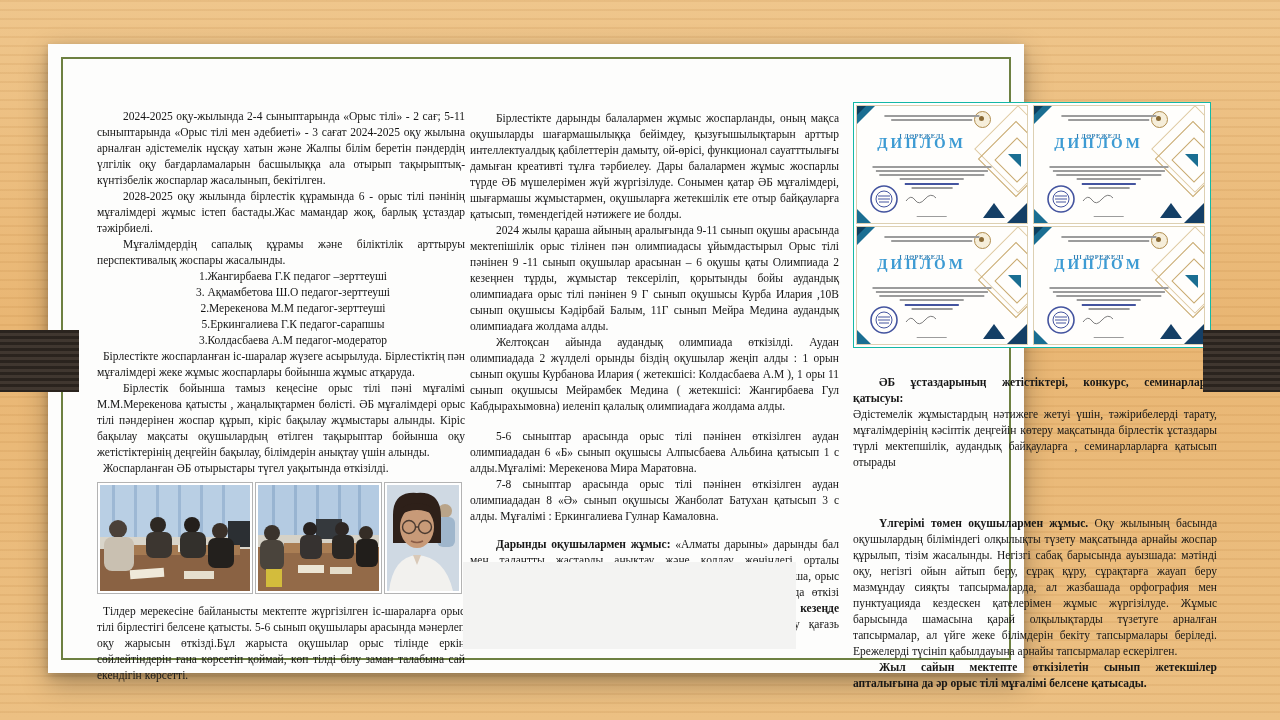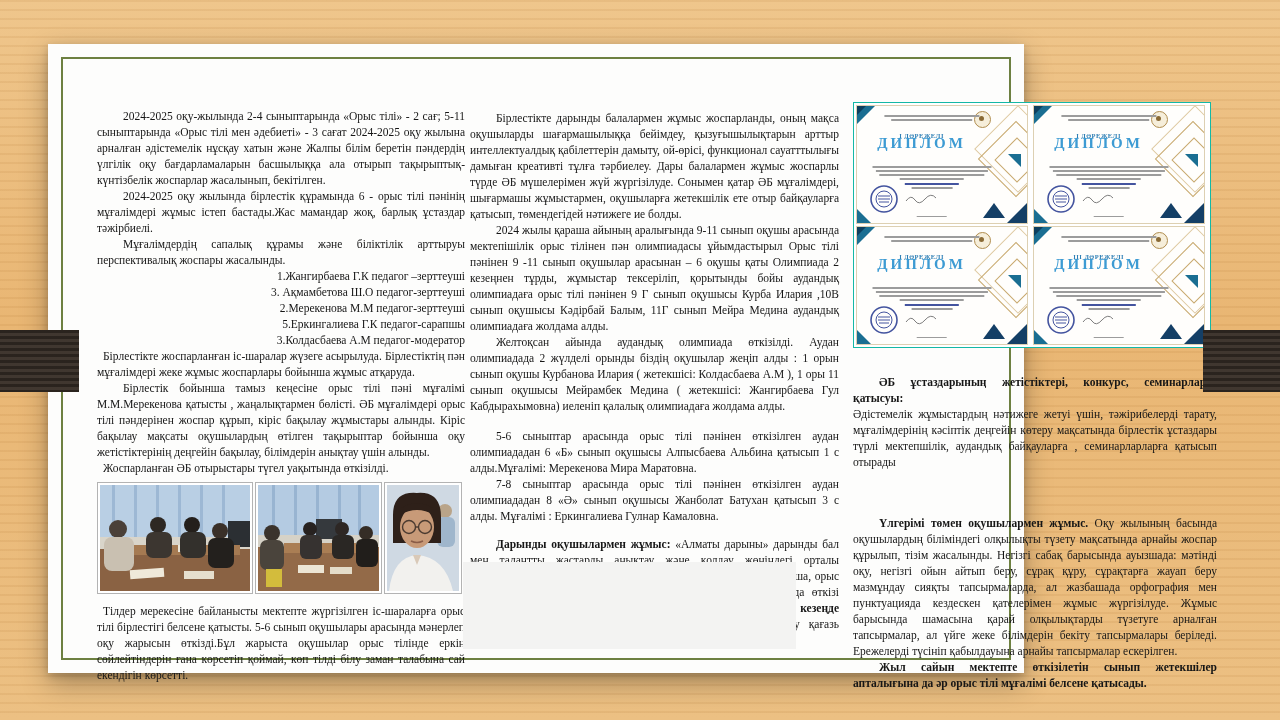--- a/index.html
+++ b/index.html
@@ -19,21 +19,21 @@
   .inner-border{position:absolute;left:13px;top:13px;right:13px;bottom:13px;
     border:2px solid #6d8041;pointer-events:none;}
   .col{position:absolute;font-size:11.5px;line-height:16px;color:#161616;text-align:justify;}
   .col1{left:49px;top:64px;width:368px;}
   .col2{left:422px;top:66px;width:369px;}
   .col3{left:805px;top:58px;width:364px;}
   p{margin:0;}
   .para{text-indent:26px;}
   .para-sm{text-indent:6px;}
   .bold{font-weight:bold;}
-  .list{margin:0 0 0 24px;text-align:right;}
+  .list{margin:0 0 0 24px;text-align:center;}
   .gap12{margin-top:12px;}
   .gap14{margin-top:14px;}
   .gap36{margin-top:45px;}
   
   .photo-strip{margin-top:6px;display:flex;gap:2px;}
   .photo{background:#fff;border:1px solid #b3b3b3;padding:2px;}
   .photo svg{display:block;}
   .caption{margin-top:9px;}
   
   .placeholder{position:absolute;left:415px;top:518px;width:333px;height:87px;background:#f3f3f2;}
@@ -79,21 +79,21 @@
 
 <div class="stage">
   <div class="band left"></div>
   <div class="band right"></div>
 
   <div class="card">
     <div class="inner-border"></div>
 
     <div class="col col1">
       <p class="para">2024-2025 оқу-жылында 2-4 сыныптарында «Орыс тілі» - 2 сағ; 5-11 сыныптарында «Орыс тілі мен әдебиеті» - 3 сағат 2024-2025 оқу жылына арналған әдістемелік нұсқау хатын және Жалпы білім беретін пәндердің үлгілік оқу бағдарламаларын басшылыққа ала отырып тақырыптық-күнтізбелік жоспарлар жасалынып, бекітілген.</p>
-      <p class="para">2024-2025 оқу жылында бірлестік құрамында 6 - орыс тілі пәнінің мұғалімдері жұмыс істеп бастады.Жас мамандар жоқ, барлық ұстаздар тәжірбиелі.</p>
+      <p class="para">2028-2025 оқу жылында бірлестік құрамында 6 - орыс тілі пәнінің мұғалімдері жұмыс істеп бастады.Жас мамандар жоқ, барлық ұстаздар тәжірбиелі.</p>
       <p class="para">Мұғалімдердің сапалық құрамы және біліктілік арттыруы перспективалық жоспары жасалынды.</p>
       <div class="list">
         <p>1.Жангирбаева Г.К  педагог –зерттеуші</p>
         <p>3. Ақмамбетова Ш.О  педагог-зерттеуші</p>
         <p>2.Мерекенова М.М  педагог-зерттеуші</p>
         <p>5.Еркингалиева Г.К  педагог-сарапшы</p>
         <p>3.Колдасбаева А.М  педагог-модератор</p>
       </div>
       <p class="para-sm">Бірлестікте жоспарланған іс-шаралар жүзеге асырылуда. Бірлестіктің пән мұғалімдері жеке жұмыс жоспарлары бойынша жұмыс атқаруда.</p>
       <p class="para">Бірлестік бойынша тамыз кеңесіне орыс тілі пәні мұғалімі М.М.Мерекенова қатысты , жаңалықтармен бөлісті. ӘБ мұғалімдері орыс тілі пәндерінен жоспар құрып, кіріс бақылау жұмыстары алынды. Кіріс бақылау мақсаты оқушылардың өтілген тақырыптар бойынша оқу жетістіктерінің деңгейін бақылау, білімдерін анықтау үшін алынды.</p>

